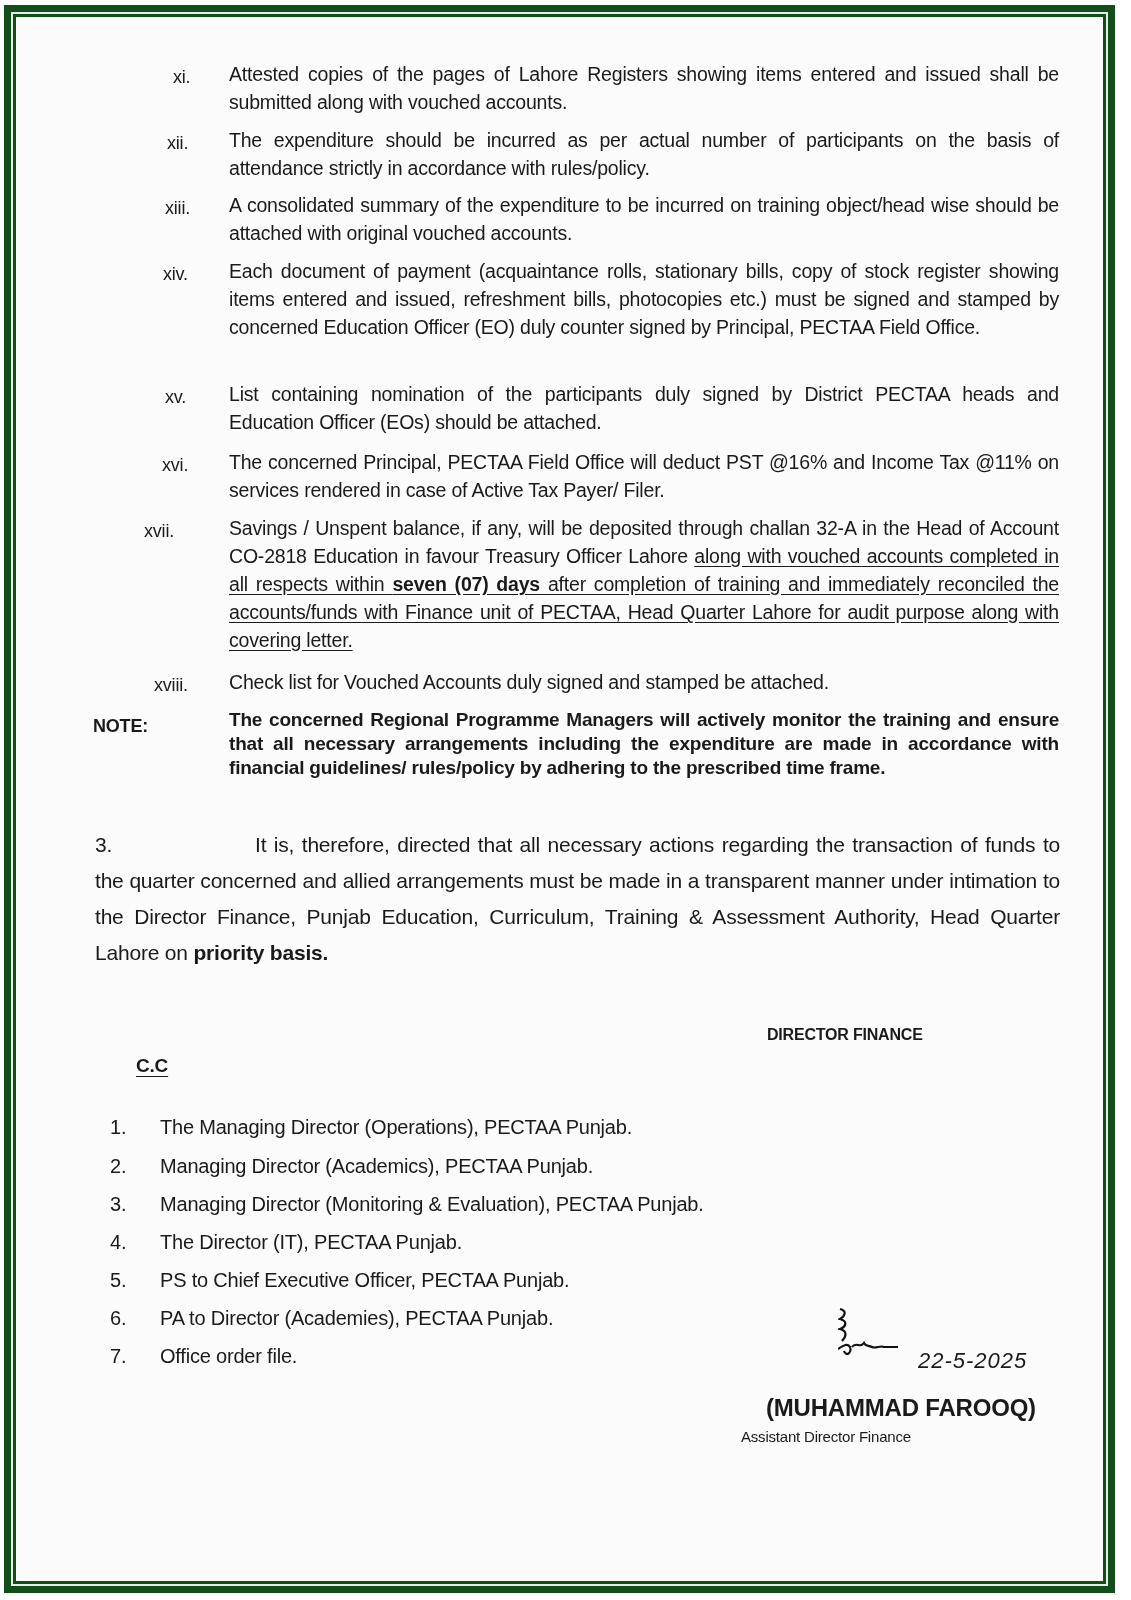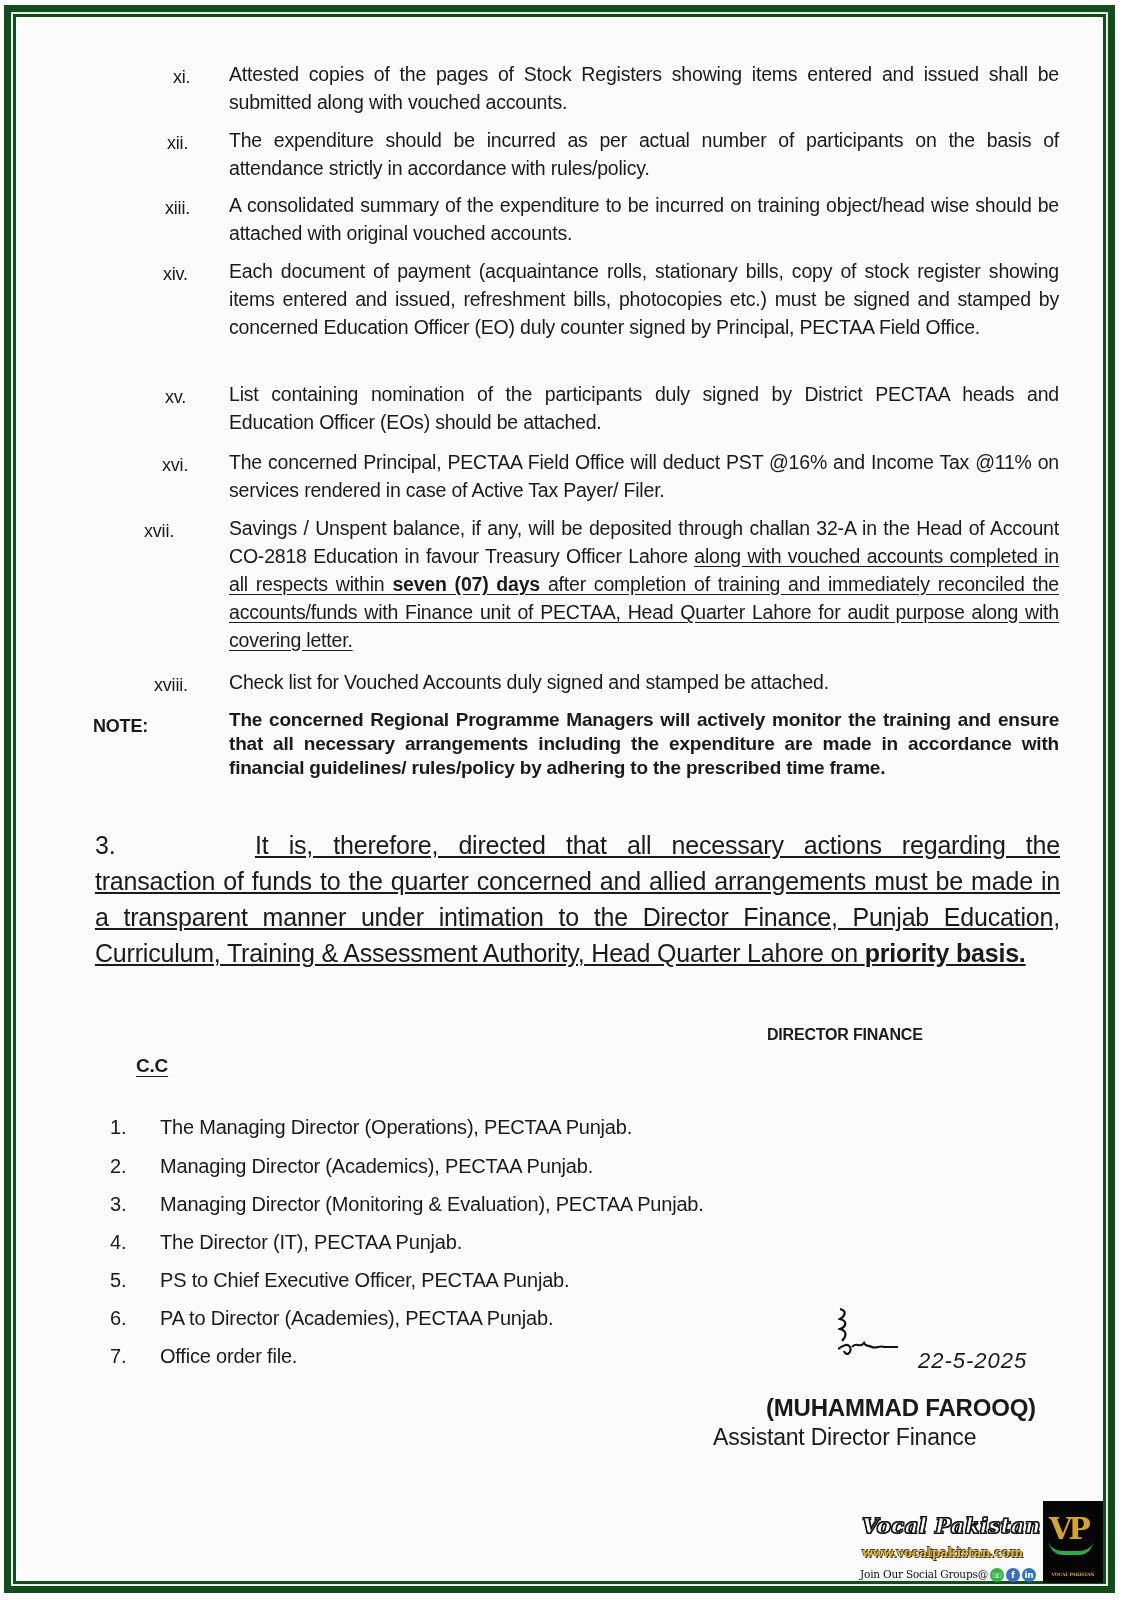--- a/index.html
+++ b/index.html
@@ -33,21 +33,21 @@
   }
   .u { text-decoration: underline; text-underline-offset: 3px; }
   .b { font-weight: bold; }
   .note-label { position: absolute; left: 93px; font-weight: bold; font-size: 18px; }
   .note-text {
     position: absolute; left: 229px; width: 830px; font-weight: bold;
     text-align: justify; line-height: 24px; font-size: 19px;
   }
   .para3 {
     position: absolute; left: 95px; width: 965px; text-align: justify;
-    line-height: 36px; font-size: 25px; text-decoration: underline;
+    line-height: 36px; font-size: 21px;
   }
   .para3 .pnum { display: inline-block; width: 160px; }
   .director {
     position: absolute; left: 767px; top: 1021px; font-weight: bold; font-size: 16px;
   }
   .cc {
     position: absolute; left: 96px; top: 1052px; font-weight: bold; font-size: 19px;
     text-decoration: underline; text-underline-offset: 4px; margin-left: 40px;
   }
   .cc-list { position: absolute; left: 0; top: 0; }
@@ -58,21 +58,21 @@
     position: absolute; left: 838px; top: 1305px; width: 230px; height: 80px;
   }
   .sig-date {
     position: absolute; left: 918px; top: 1347px; font-family: Liberation Sans, sans-serif;
     font-style: italic; font-size: 22px; letter-spacing: 1px;
   }
   .signer-name {
     position: absolute; left: 742px; top: 1394px; font-weight: bold; font-size: 24px; margin-left: 24px;
   }
   .signer-title {
-    position: absolute; left: 713px; top: 1423px; font-size: 23px; text-align: center;
+    position: absolute; left: 741px; top: 1423px; font-size: 15px; text-align: center;
   }
   .brand {
     position: absolute; left: 848px; top: 1508px; width: 260px; height: 78px;
   }
   .brand-name {
     position: absolute; left: 14px; top: 4px; font-family: "DejaVu Serif", serif;
     font-style: italic; font-weight: bold; font-size: 21px; color: #ffffff;
     -webkit-text-stroke: 1px #111; text-shadow: 1px 1px 0 #111, -1px -1px 0 #111, 1px -1px 0 #111, -1px 1px 0 #111;
     letter-spacing: 0.5px;
   }
@@ -112,21 +112,21 @@
 <body>
 
 <div class="frame-outer"></div>
 <div class="frame-gap"></div>
 <div class="frame-inner"></div>
 
 <div class="page">
 
   <div class="item" style="top:60px">
     <span class="num" style="left:173px;top:3px">xi.</span>
-    <span class="txt">Attested copies of the pages of Stock Registers showing items entered and issued shall be submitted along with vouched accounts.</span>
+    <span class="txt">Attested copies of the pages of Lahore Registers showing items entered and issued shall be submitted along with vouched accounts.</span>
   </div>
 
   <div class="item" style="top:126px">
     <span class="num" style="left:167px;top:3px">xii.</span>
     <span class="txt">The expenditure should be incurred as per actual number of participants on the basis of attendance strictly in accordance with rules/policy.</span>
   </div>
 
   <div class="item" style="top:191px">
     <span class="num" style="left:165px;top:3px">xiii.</span>
     <span class="txt">A consolidated summary of the expenditure to be incurred on training object/head wise should be attached with original vouched accounts.</span>
@@ -198,26 +198,14 @@
   </div>
 
   <svg class="signature" viewBox="0 0 230 80">
     <path d="M2 4 C10 6 6 12 2 14 C10 16 8 22 2 24 C10 26 8 32 4 36" fill="none" stroke="#111" stroke-width="2.2"></path>
     <path d="M0 44 C6 40 10 38 12 42 C14 48 8 52 6 46 M14 42 C18 36 22 44 26 38 C28 42 30 40 34 42 C38 44 42 40 46 42 L60 42" fill="none" stroke="#111" stroke-width="2.2"></path>
   </svg>
   <div class="sig-date">22-5-2025</div>
   <div class="signer-name">(MUHAMMAD FAROOQ)</div>
   <div class="signer-title">Assistant Director Finance</div>
 
-  <div class="brand">
-    <div class="brand-name">Vocal Pakistan</div>
-    <div class="brand-url">www.vocalpakistan.com</div>
-    <div class="brand-join">
-      <span>Join Our Social Groups@</span><span class="soc wa">☏</span><span class="soc fb">f</span><span class="soc li">in</span>
-    </div>
-    <div class="brand-logo">
-      <span class="logo-vp">VP</span>
-      <div class="logo-swoosh"></div>
-      <div class="logo-caption">VOCAL PAKISTAN</div>
-    </div>
-  </div>
 
 </div>
 
 </body></html>

